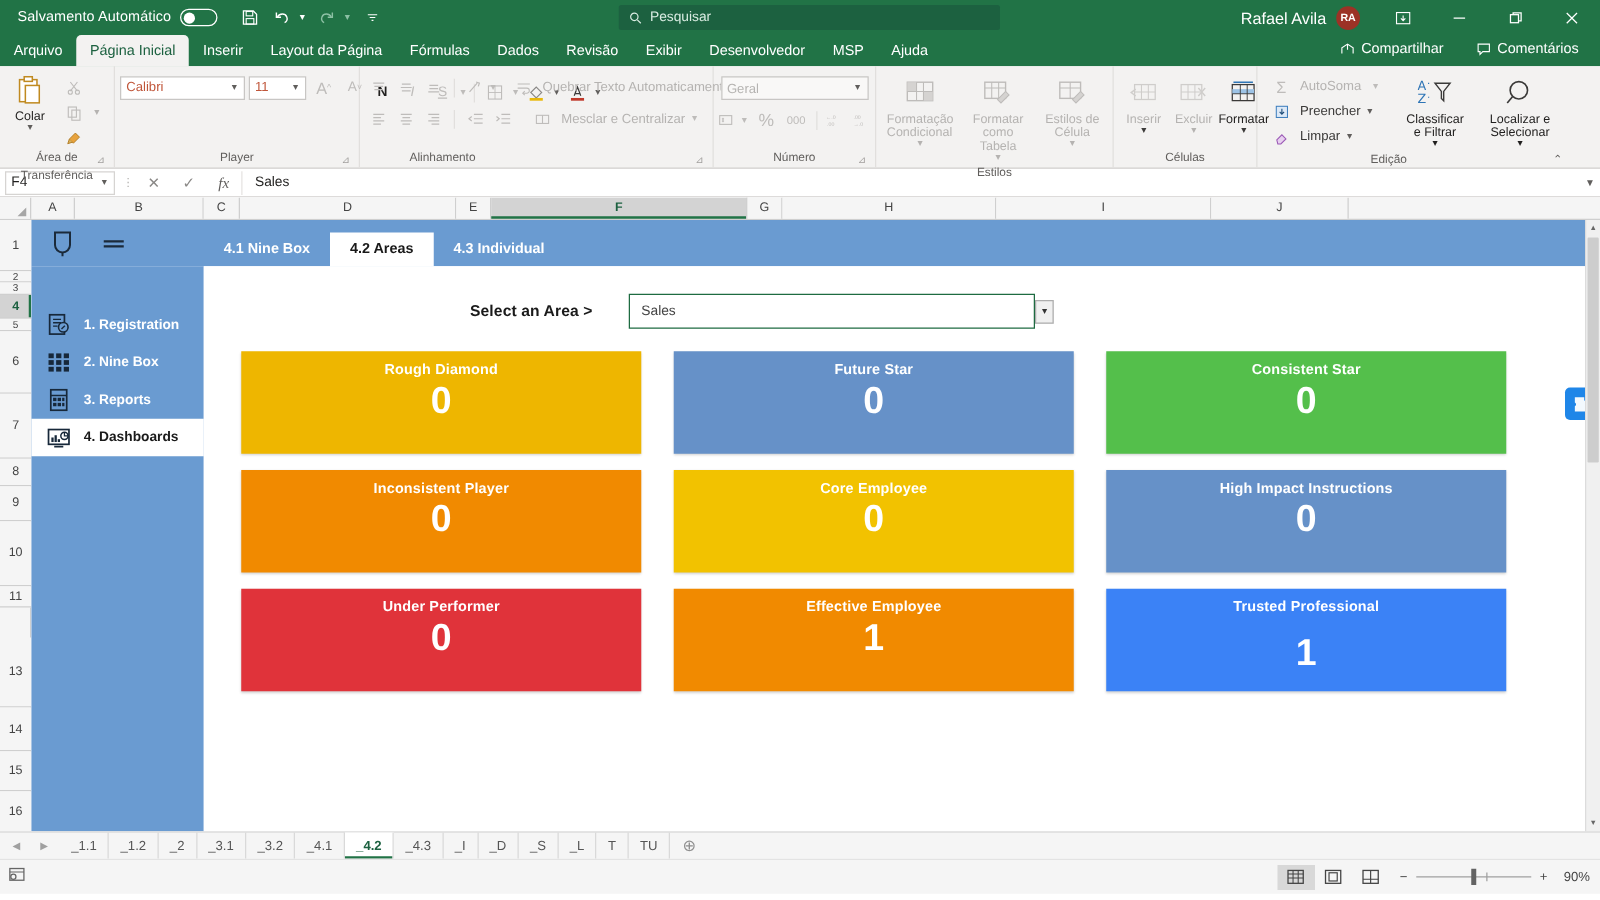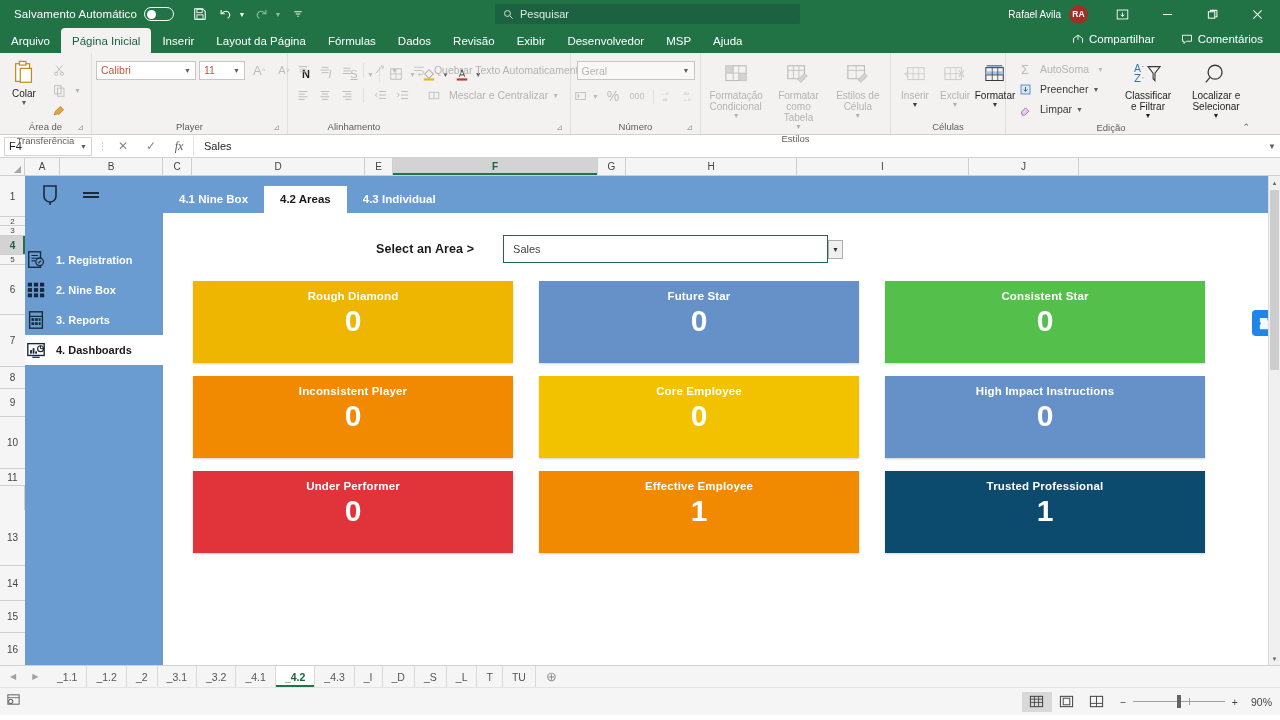--- a/index.html
+++ b/index.html
@@ -42,21 +42,21 @@
   .tb-title span { pointer-events: auto; }
   .tb-search {
     position: absolute; left: 495px; top: 4px; width: 305px; height: 20px;
     background: #1c6140; border-radius: 2px; display: flex; align-items: center;
     padding: 0 8px; gap: 6px; color: #d9ece2; font-size: 11px;
   }
   .tb-right {
     position: absolute; right: 0; top: 0; height: 28px;
     display: flex; align-items: center; gap: 0px;
   }
-  .tb-user { font-size: 10px; margin-right: 8px; }
+  .tb-user { font-size: 13px; margin-right: 8px; }
   .avatar {
     width: 19px; height: 19px; border-radius: 50%; background: #9c3226;
     color: #fff; font-size: 8.5px; display: flex; align-items: center;
     justify-content: center; font-weight: bold; margin-right: 12px;
   }
   .wbtn {
     width: 45px; height: 28px; display: flex; align-items: center;
     justify-content: center; color: #fff; font-size: 12px;
   }
 
@@ -176,21 +176,21 @@
     padding-left: 138px;
   }
   .dtab {
     font-size: 11.5px; font-weight: bold; color: #ffffff; padding: 7px 16px 7px;
     height: 27px; line-height: 13px;
   }
   .dtab.active { background: #ffffff; color: #1a1a1a; }
   .dash-body { display: flex; height: 470px; }
   .navpane { width: 138px; background: #6a9bd1; flex-shrink: 0; position: relative; }
   .navitem {
-    display: flex; align-items: center; gap: 9px; height: 30px; 
+    display: flex; align-items: center; gap: 9px; height: 30px; padding-left: 11px;
     color: #ffffff; font-size: 11px; font-weight: bold;
   }
   .navitem.active { background: #ffffff; color: #1a1a1a; }
   .navicon { width: 22px; height: 22px; flex-shrink: 0; display:flex; align-items:center; justify-content:center;}
   .content { flex: 1; background: #ffffff; position: relative; }
 
   .selrow {
     display: flex; align-items: center; padding-top: 22px; padding-left: 213px;
   }
   .sel-label { font-size: 12.5px; font-weight: bold; color: #1a1a1a; letter-spacing:.1px;}
@@ -906,21 +906,21 @@
 
           <div class="cardrow">
             <div class="card" style="background:#E0333A;">
               <span class="card-title">Under Performer</span>
               <span class="card-value">0</span>
             </div>
             <div class="card" style="background:#F18A00;">
               <span class="card-title">Effective Employee</span>
               <span class="card-value">1</span>
             </div>
-            <div class="card" style="background:#0c4a6e;">
+            <div class="card" style="background:#3b82f6;gap:12px;">
               <span class="card-title">Trusted Professional</span>
               <span class="card-value">1</span>
             </div>
           </div>
         </div>
       </div>
     </div>
   </div>
 
   <div class="floater">

